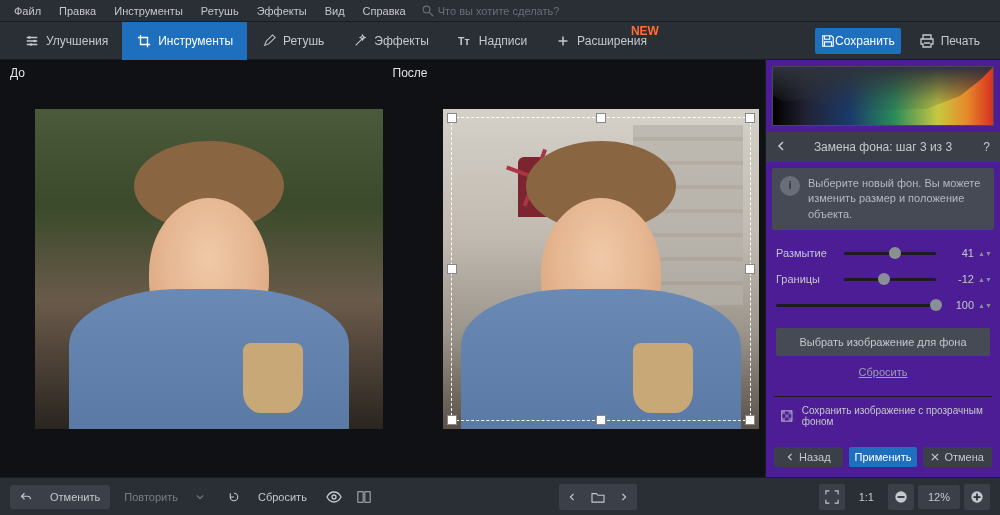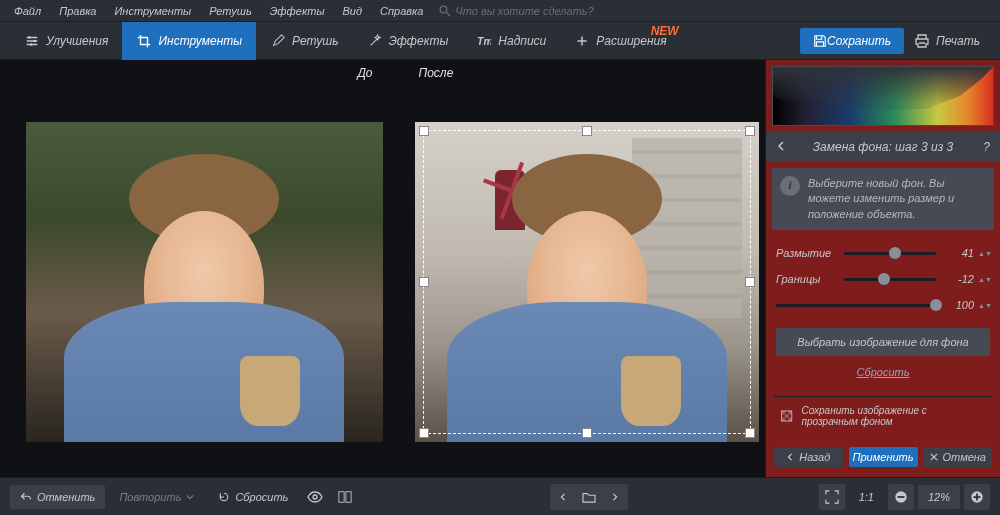--- a/index.html
+++ b/index.html
@@ -1,33 +1,33 @@
 <!DOCTYPE html>
 <html><head>
 <meta charset="utf-8">
 <style>
 * { margin: 0; padding: 0; box-sizing: border-box; }
 body { font-family: "Segoe UI", Arial, sans-serif; background: #1a1d23; color: #c5c8cc; font-size: 12px; overflow: hidden; width: 1000px; height: 515px; }
-.app { display: flex; flex-direction: column; height: 515px; font-style: italic; }
+.app { display: flex; flex-direction: column; height: 515px; }
 .menubar { display: flex; align-items: center; height: 22px; background: #2a2e35; padding: 0 6px; gap: 2px; border-bottom: 1px solid #1a1d23; }
 .menubar .mi { padding: 2px 8px; font-size: 11px; cursor: pointer; }
 .menubar .search { display: flex; align-items: flex-start; margin-left: 6px; color: #6a6e78; font-size: 11px; }
 .menubar .search svg { margin-right: 4px; }
 .toolbar { display: flex; align-items: center; height: 38px; background: #2a2e35; padding: 0 10px; gap: 0; border-bottom: 1px solid #1a1d23; }
 .tbtn { display: flex; align-items: center; gap: 6px; padding: 0 14px; height: 38px; font-size: 12px; cursor: pointer; position: relative; }
 .tbtn.active { background: #1f6fbf; color: #fff; }
 .tbtn .ico { width: 16px; height: 16px; display: flex; align-items: center; justify-content: center; }
 .badge-new { position: absolute; top: 2px; right: 2px; font-size: 12px; color: #ff6c3a; font-weight: bold; }
 .toolbar-spacer { flex: 1; }
-.btn-save { display: flex; align-items: center; background: #1f6fbf; color: #fff; padding: 6px 13px; border-radius: 2px; cursor: pointer; }
+.btn-save { display: flex; align-items: center; background: #1f6fbf; color: #fff; padding: 6px 6px; border-radius: 2px; margin-right: 8px; cursor: pointer; }
 .btn-print { display: flex; align-items: center; gap: 6px; padding: 6px 10px; cursor: pointer; }
 .main { flex: 1; display: flex; min-height: 0; }
 .workspace { flex: 1; display: flex; background: #0f1115; min-width: 0; }
 .halves { display: flex; flex: 1; }
-.half { flex: 1; display: flex; flex-direction: column; min-width: 0; position: relative; padding-left: 26px; }
+.half { flex: 1; display: flex; min-width: 0; position: relative; }
 .half-label { text-align: right; padding: 6px 10px; font-size: 12px; color: #e0e2e6; background: #0f1115; }
 .half.after .half-label { text-align: left; }
 .imgbox { flex: 1; display: flex; align-items: center; justify-content: center; padding: 0; overflow: hidden; }
 .photo { width: 100%; height: 320px; background: #333; border-radius: 0; position: relative; overflow: hidden; }
 .photo.before { background: linear-gradient(180deg, #4a5a3a 0%, #3a4a2a 30%, #6a5a4a 60%, #2a2520 100%); }
 .photo.after { background: linear-gradient(180deg, #d5d0c8 0%, #c0bab0 40%, #9a948a 70%, #5a5048 100%); margin: 0 6px; }
 .face { position: absolute; left: 50%; top: 28%; width: 120px; height: 150px; transform: translateX(-50%); background: radial-gradient(ellipse at 50% 40%, #f0c9a8 0%, #e5b590 55%, #d4a078 100%); border-radius: 50% 50% 45% 45%; }
 .hat { position: absolute; left: 50%; top: 10%; width: 150px; height: 90px; transform: translateX(-50%); background: #8a6542; border-radius: 50%; }
 .hair { position: absolute; left: 50%; top: 20%; width: 220px; height: 280px; transform: translateX(-50%); background: linear-gradient(180deg, #c89560 0%, #b8844e 50%, #a67340 100%); border-radius: 40% 40% 30% 30%; z-index: -1; }
 .body { position: absolute; left: 50%; bottom: 0; width: 280px; height: 140px; transform: translateX(-50%); background: linear-gradient(180deg, #6a8ab5 0%, #5a7aa5 100%); border-radius: 40% 40% 0 0; }
@@ -38,21 +38,21 @@
 .windmill .blade { position: absolute; left: 50%; top: 50%; width: 4px; height: 30px; background: #aa3545; transform-origin: top center; }
 .building { position: absolute; right: 5%; top: 5%; width: 110px; height: 180px; background: repeating-linear-gradient(0deg, #b5b0a8 0 20px, #a8a298 20px 24px); opacity: 0.7; }
 .selection { position: absolute; inset: 8px; border: 1px dashed #fff; pointer-events: none; }
 .handle { position: absolute; width: 10px; height: 10px; background: #fff; border: 1px solid #888; }
 .handle.tl { top: 4px; left: 4px; } .handle.tr { top: 4px; right: 4px; }
 .handle.bl { bottom: 4px; left: 4px; } .handle.br { bottom: 4px; right: 4px; }
 .handle.tm { top: 4px; left: 50%; transform: translateX(-50%); }
 .handle.bm { bottom: 4px; left: 50%; transform: translateX(-50%); }
 .handle.ml { left: 4px; top: 50%; transform: translateY(-50%); }
 .handle.mr { right: 4px; top: 50%; transform: translateY(-50%); }
-.sidepanel { width: 235px; background: #7f1d1d; display: flex; flex-direction: column; border-left: 1px solid #1a1d23; }
+.sidepanel { width: 235px; background: #4c1d95; display: flex; flex-direction: column; border-left: 1px solid #1a1d23; }
 .histogram { height: 60px; margin: 6px; background: linear-gradient(90deg, #000 0%, #223 15%, #1a3a6a 35%, #2a8a5a 55%, #c8c840 75%, #e58a2a 88%, #d83020 100%); border: 1px solid #454a54; position: relative; overflow: hidden; }
 .histogram::before { content: ""; position: absolute; inset: 0; background: linear-gradient(180deg, #2f333a 0%, rgba(47,51,58,0.2) 60%, transparent 100%); clip-path: polygon(0 50%, 5% 60%, 15% 55%, 30% 70%, 50% 75%, 70% 72%, 85% 50%, 95% 20%, 100% 0%, 100% 0, 0 0); }
 .panel-header { display: flex; align-items: center; padding: 8px 10px; background: #3a3f48; font-size: 12px; }
 .panel-header .back { width: 16px; cursor: pointer; }
 .panel-header .title { flex: 1; text-align: center; }
 .panel-header .help { width: 16px; text-align: right; cursor: pointer; }
 .infobox { display: flex; gap: 8px; background: #454a54; margin: 6px; padding: 8px; border-radius: 2px; font-size: 11px; line-height: 1.4; color: #b5b8c0; }
 .info-ico { width: 20px; height: 20px; border-radius: 50%; background: #6a6e78; color: #2f333a; display: flex; align-items: center; justify-content: center; font-weight: bold; flex-shrink: 0; }
 .controls { padding: 4px 10px; }
 .ctrl-row { display: flex; align-items: center; height: 26px; font-size: 11px; }
@@ -67,21 +67,21 @@
 .sw { width: 22px; height: 20px; border: 1px solid #555; cursor: pointer; }
 .sw-long { flex: 1; height: 20px; background: #fff; border: 1px solid #555; cursor: pointer; }
 .sw-more { width: 22px; height: 20px; background: #454a54; display: flex; align-items: center; justify-content: center; cursor: pointer; }
 .btn-wide { margin: 6px 10px; padding: 8px; background: #454a54; text-align: center; font-size: 11px; border-radius: 2px; cursor: pointer; }
 .link-reset { text-align: center; font-size: 11px; text-decoration: underline; color: #9aa0ac; padding: 4px; cursor: pointer; }
 .transparent-row { display: flex; align-items: center; gap: 8px; margin: 10px 8px 6px; padding: 8px 6px; border-top: 1px solid #1a1d23; font-size: 10px; cursor: pointer; }
 .action-row { display: flex; gap: 6px; padding: 6px 8px 10px; }
 .abtn { flex: 1; padding: 4px 4px; background: #3a3f48; text-align: center; font-size: 11px; border-radius: 2px; display: flex; align-items: center; justify-content: center; gap: 5px; cursor: pointer; }
 .abtn.primary { background: #1f6fbf; color: #fff; }
 .statusbar { height: 38px; background: #2a2e35; display: flex; align-items: center; padding: 0 10px; border-top: 1px solid #1a1d23; gap: 4px; }
-.sbtn { display: flex; align-items: center; gap: 5px; padding: 6px 10px; background: #3a3f48; border-radius: 2px; font-size: 11px; cursor: pointer; }
+.sbtn { display: flex; align-items: center; gap: 18px; padding: 6px 10px; background: #3a3f48; border-radius: 2px; font-size: 11px; cursor: pointer; }
 .sbtn.flat { background: transparent; }
 .sicon { width: 26px; height: 26px; display: flex; align-items: center; justify-content: center; background: #3a3f48; border-radius: 2px; cursor: pointer; }
 .sicon.flat { background: transparent; }
 .status-spacer { flex: 1; }
 .navgrp { display: flex; align-items: center; background: #3a3f48; border-radius: 2px; }
 .navgrp .sicon { background: transparent; }
 svg { fill: currentColor; }
 </style>
 </head>
 <body>

